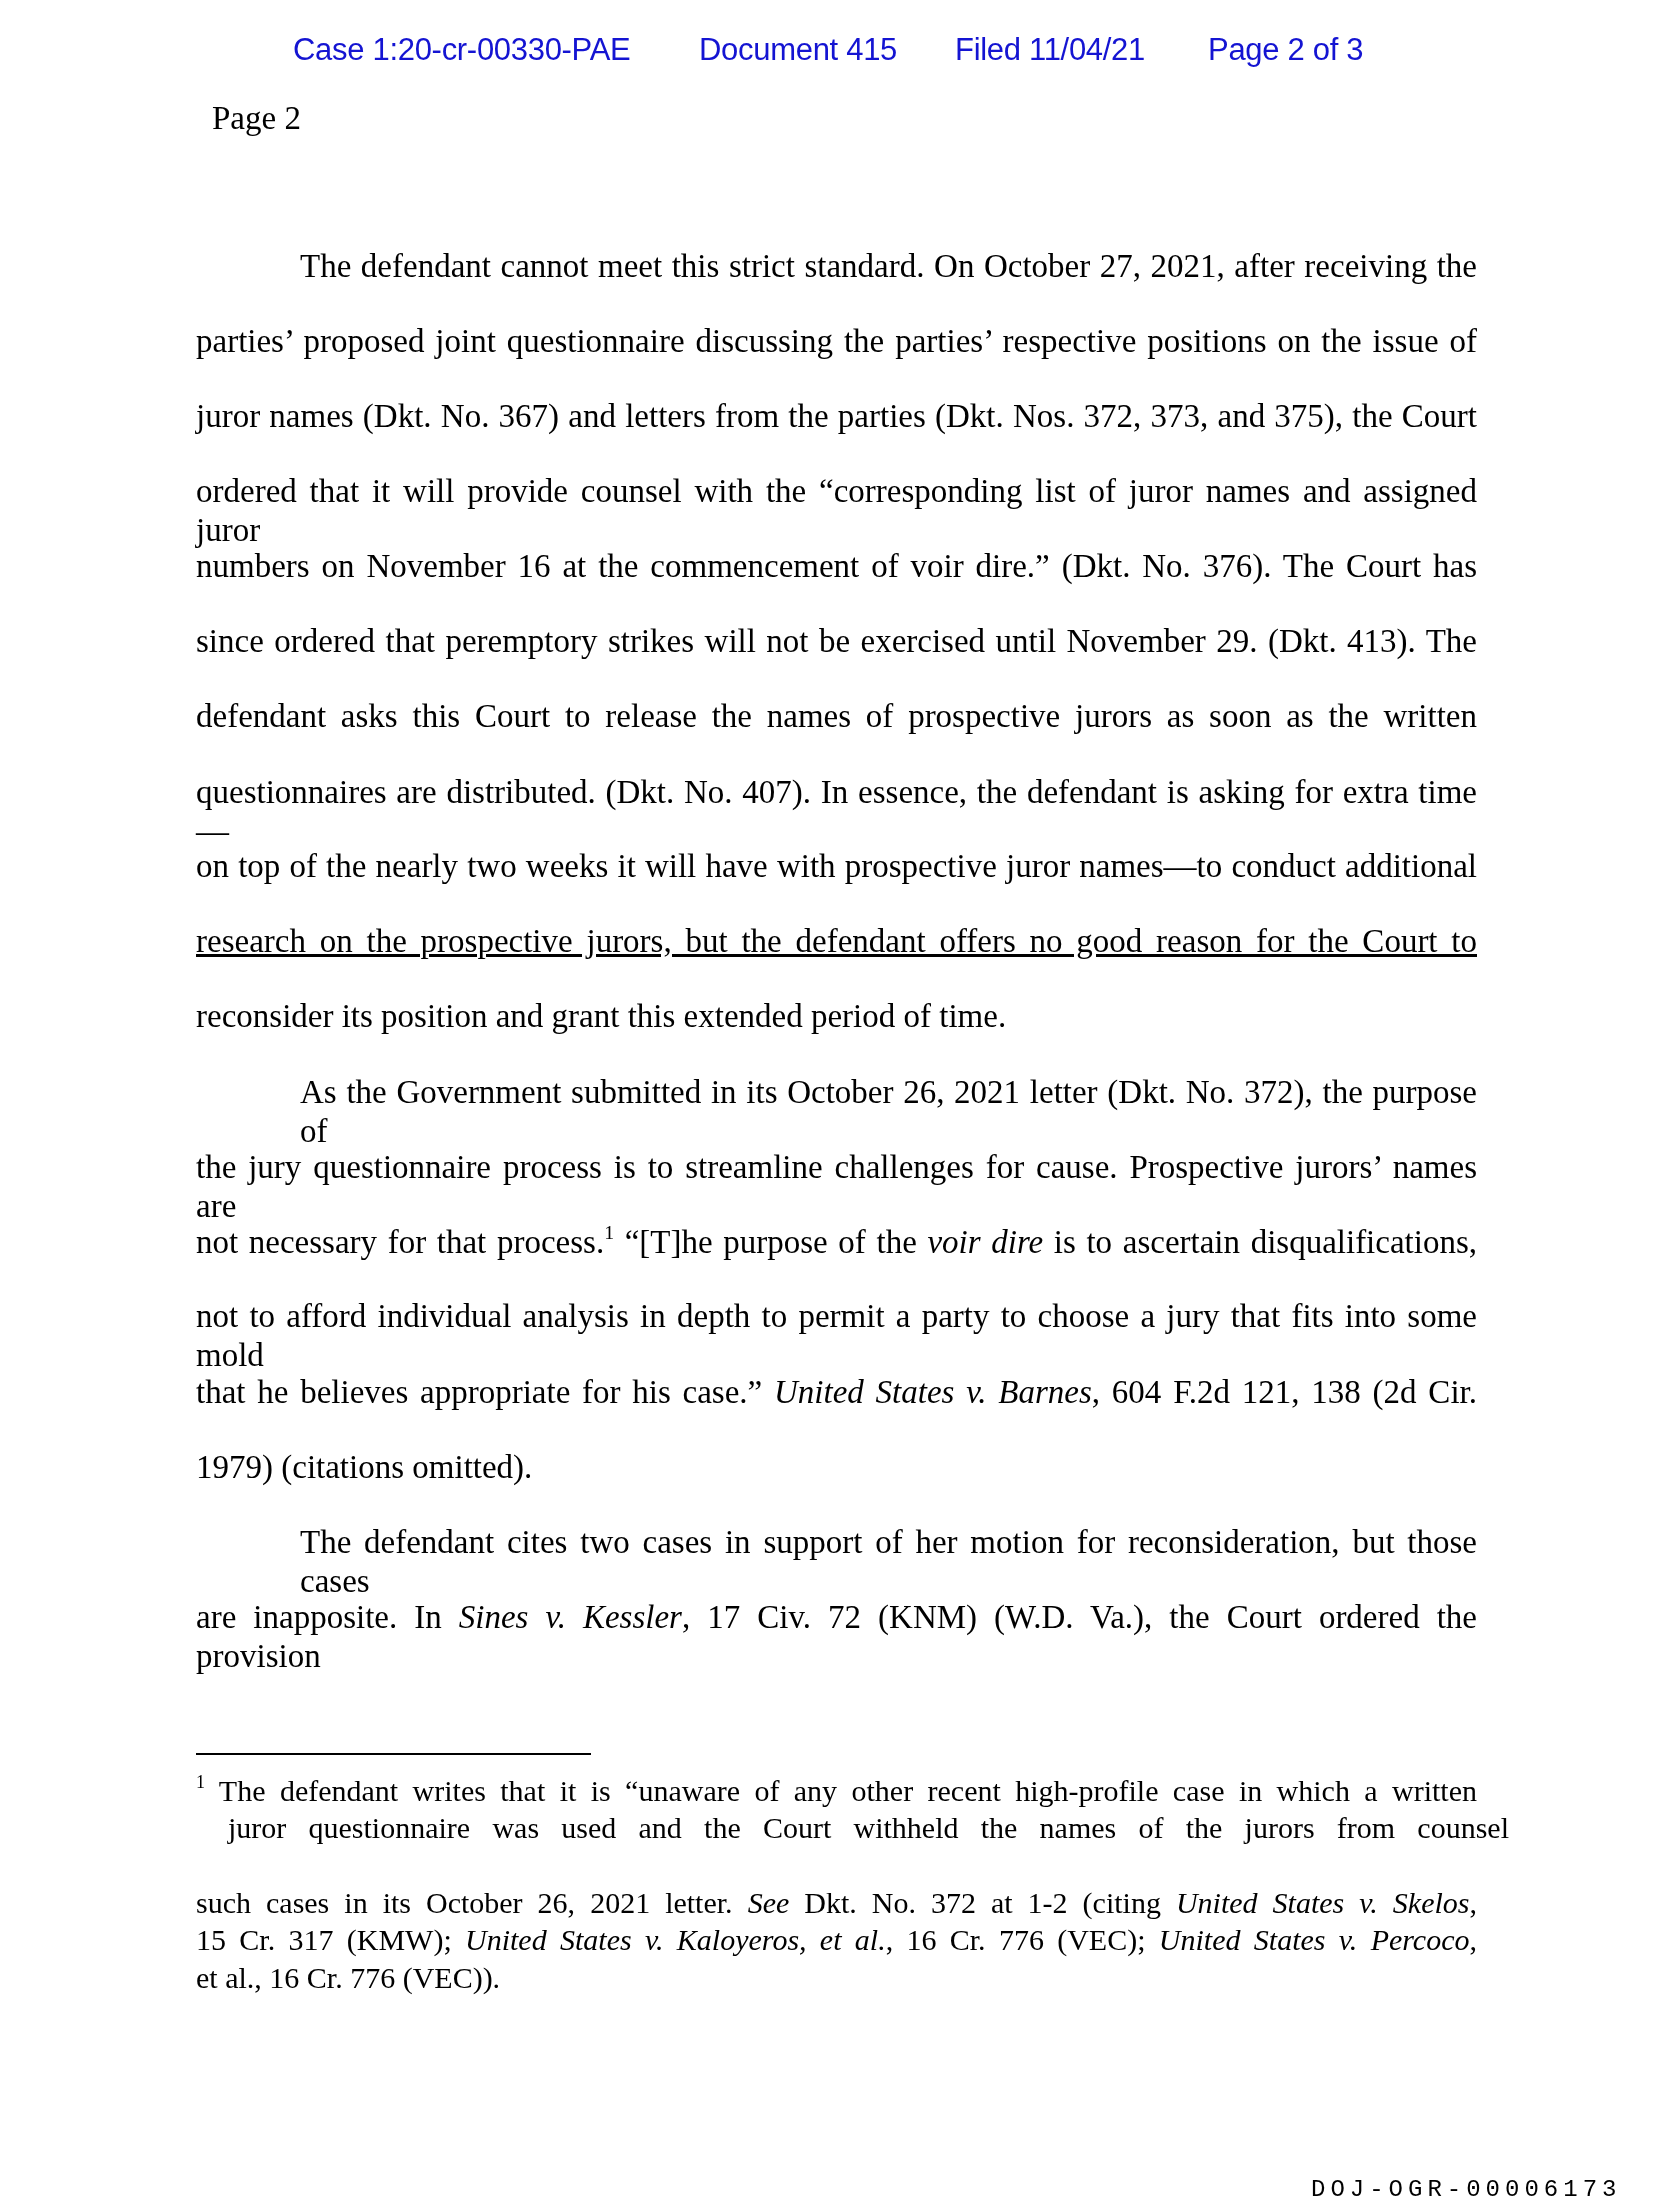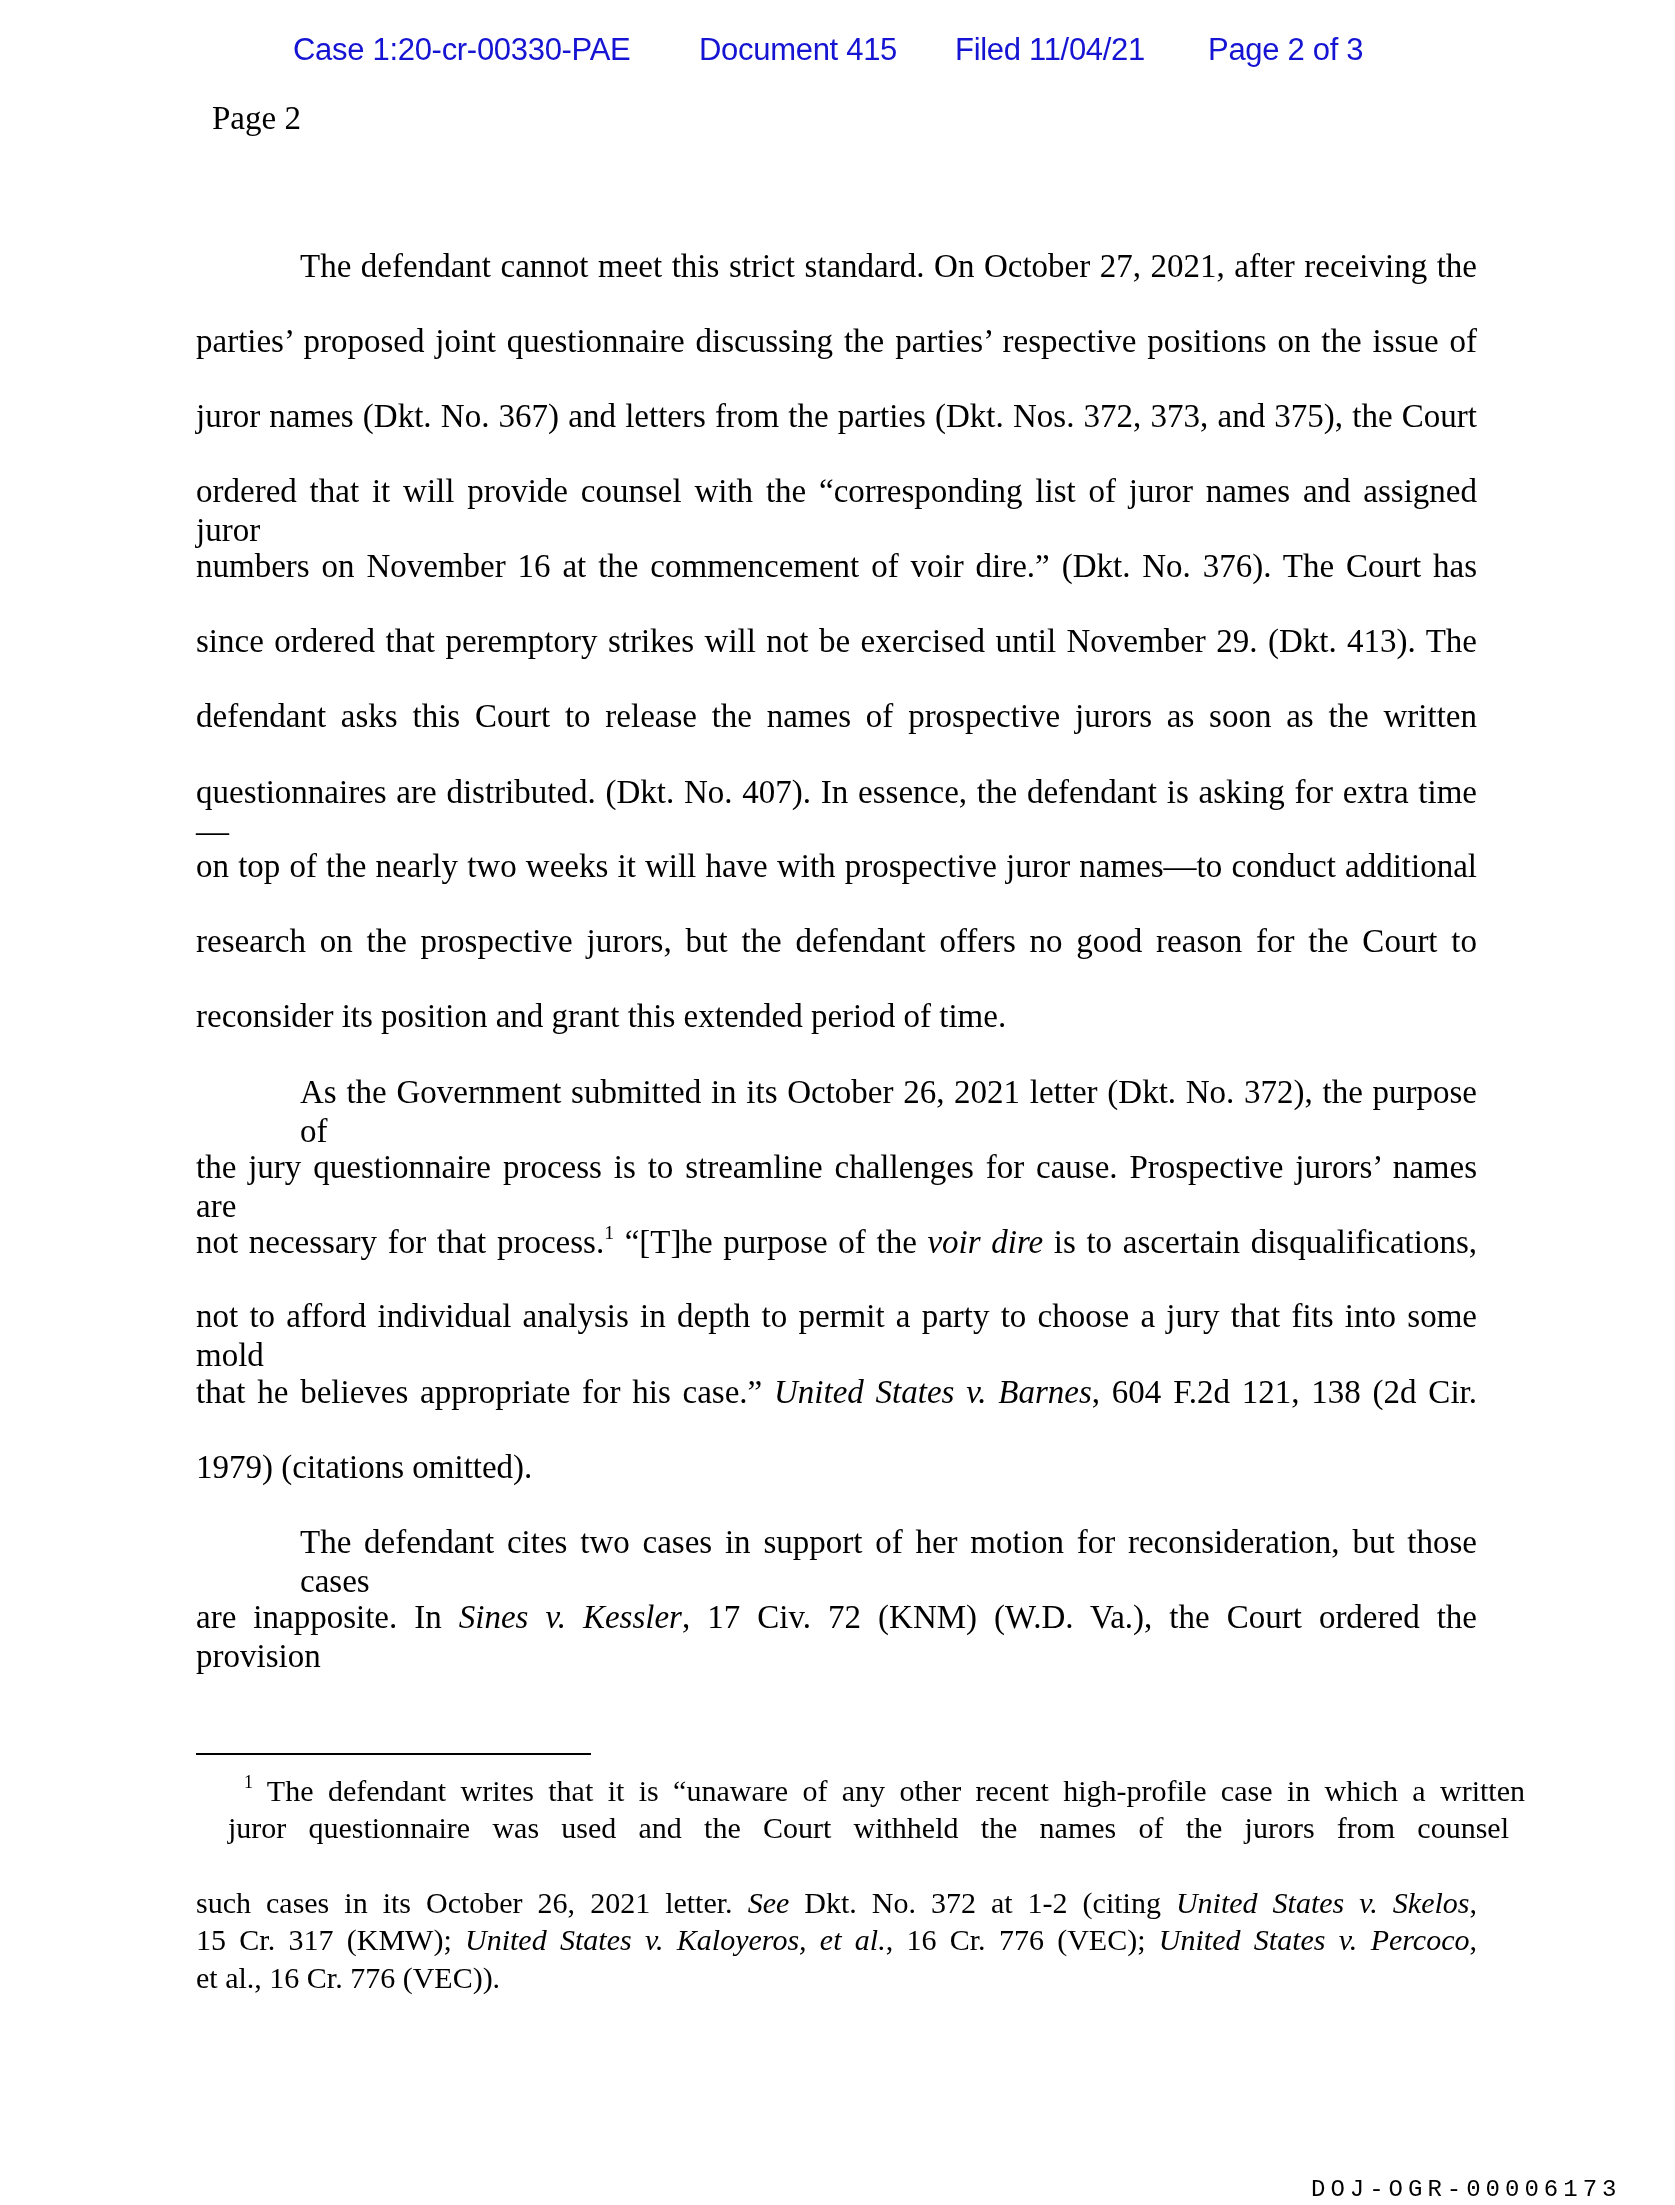--- a/index.html
+++ b/index.html
@@ -45,40 +45,40 @@
 
   <div class="bl ind j" style="top:247px;">The defendant cannot meet this strict standard.  On October 27, 2021, after receiving the</div>
   <div class="bl j" style="top:322px;">parties’ proposed joint questionnaire discussing the parties’ respective positions on the issue of</div>
   <div class="bl j" style="top:397px;">juror names (Dkt. No. 367) and letters from the parties (Dkt. Nos. 372, 373, and 375), the Court</div>
   <div class="bl j" style="top:472px;">ordered that it will provide counsel with the “corresponding list of juror names and assigned juror</div>
   <div class="bl j" style="top:547px;">numbers on November 16 at the commencement of voir dire.”  (Dkt. No. 376).  The Court has</div>
   <div class="bl j" style="top:622px;">since ordered that peremptory strikes will not be exercised until November 29.  (Dkt. 413).  The</div>
   <div class="bl j" style="top:697px;">defendant asks this Court to release the names of prospective jurors as soon as the written</div>
   <div class="bl j" style="top:773px;">questionnaires are distributed.  (Dkt. No. 407).  In essence, the defendant is asking for extra time—</div>
   <div class="bl j" style="top:847px;">on top of the nearly two weeks it will have with prospective juror names—to conduct additional</div>
-  <div class="bl j" style="top:922px;">research on the prospective jurors, but the defendant offers no good reason for the Court to</div>
+  <div class="bl j" style="top:922px;text-decoration:underline;">research on the prospective jurors, but the defendant offers no good reason for the Court to</div>
   <div class="bl" style="top:997px;">reconsider its position and grant this extended period of time.</div>
   <div class="bl ind j" style="top:1073px;">As the Government submitted in its October 26, 2021 letter (Dkt. No. 372), the purpose of</div>
   <div class="bl j" style="top:1148px;">the jury questionnaire process is to streamline challenges for cause.  Prospective jurors’ names are</div>
   <div class="bl j" style="top:1223px;">
     <span>not necessary for that process.</span><sup>1</sup><span>  “[T]he purpose of the </span><i>voir dire</i><span> is to ascertain disqualifications,</span>
   </div>
   <div class="bl j" style="top:1297px;">not to afford individual analysis in depth to permit a party to choose a jury that fits into some mold</div>
   <div class="bl j" style="top:1373px;">
     <span>that he believes appropriate for his case.”  </span><i>United States v. Barnes</i><span>, 604 F.2d 121, 138 (2d Cir.</span>
   </div>
   <div class="bl" style="top:1448px;">1979) (citations omitted).</div>
   <div class="bl ind j" style="top:1523px;">The defendant cites two cases in support of her motion for reconsideration, but those cases</div>
   <div class="bl j" style="top:1598px;">
     <span>are inapposite.  In </span><i>Sines v. Kessler</i><span>, 17 Civ. 72 (KNM) (W.D. Va.), the Court ordered the provision</span>
   </div>
 
   <div class="rule"></div>
 
-  <div class="fl j" style="top:1772px;margin-left:48px;">
+  <div class="fl j" style="top:1772px;">
     <sup>1</sup> <span>The defendant writes that it is “unaware of any other recent high-profile case in which a written</span>
   </div>
   <div class="fl j" style="top:1809px;margin-left:32px;">juror questionnaire was used and the Court withheld the names of the jurors from counsel</div>
   <div class="fl j" style="top:1884px;">
     <span>such cases in its October 26, 2021 letter.  </span><i>See</i><span> Dkt. No. 372 at 1-2 (citing </span><i>United States v. Skelos</i><span>,</span>
   </div>
   <div class="fl j" style="top:1921px;">
     <span>15 Cr. 317 (KMW); </span><i>United States v. Kaloyeros, et al.</i><span>, 16 Cr. 776 (VEC); </span><i>United States v. Percoco</i><span>,</span>
   </div>
   <div class="fl" style="top:1959px;">et al., 16 Cr. 776 (VEC)).</div>

